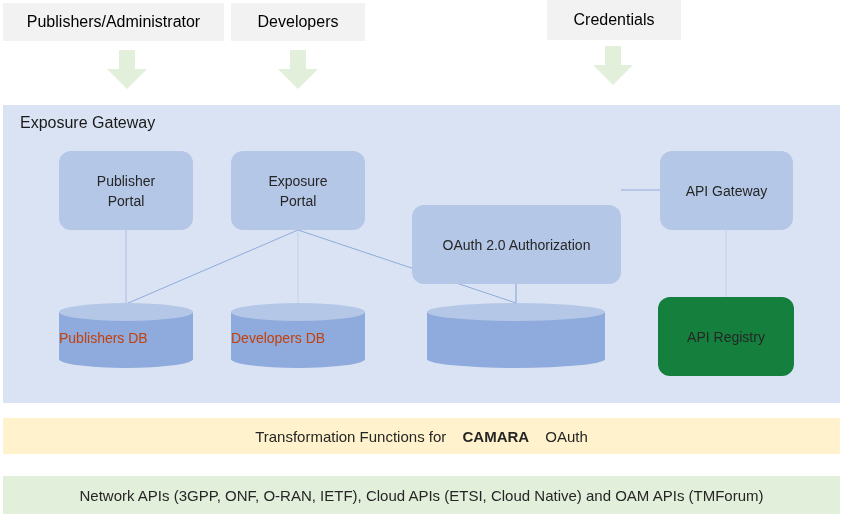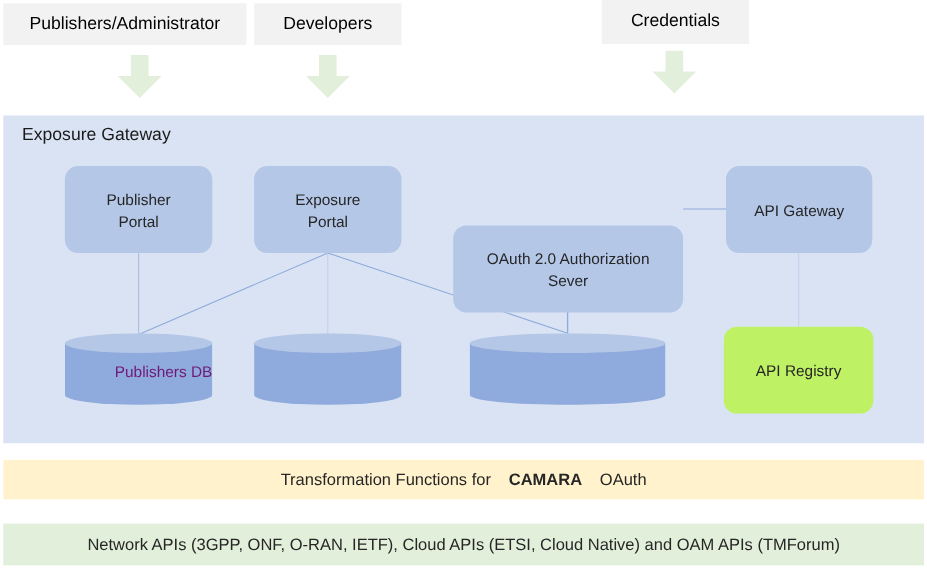--- a/index.html
+++ b/index.html
@@ -6,23 +6,23 @@
     body { width: 843px; height: 522px; position: relative; overflow: hidden;
            font-family: "Liberation Sans", "DejaVu Sans", sans-serif; color: #1f1f1f; }
     .actor { position: absolute; background: #f2f2f2; font-size: 16px; display: flex;
              align-items: center; justify-content: center; color: #000000; }
     .arrow { position: absolute; }
     .gateway { position: absolute; left: 3px; top: 105px; width: 837px; height: 298px; background: #dae3f3; }
     .gateway-title { position: absolute; left: 20px; top: 114px; font-size: 16px; color: #1a1a1a; }
     .node { position: absolute; background: #b4c7e7; border-radius: 12px; display: flex;
             align-items: center; justify-content: center; text-align: center; font-size: 14px;
             line-height: 20px; color: #262626; }
-    .node.dark { background: #bef264; }
+    .node.dark { background: #15803d; }
     .db { position: absolute; }
-    .db-label { position: absolute; left: 0; right: 0; text-align: right; font-size: 14px; color: #701a75; }
+    .db-label { position: absolute; left: 0; right: 0; text-align: left; font-size: 14px; color: #c2410c; }
     .db-sub { position: absolute; left: 0; right: 0; text-align: center; font-size: 9px; color: #333; }
     .band { position: absolute; left: 3px; width: 837px; display: flex; align-items: center;
             justify-content: center; font-size: 15px; color: #262626; }
     .band.yellow { top: 418px; height: 36px; background: #fff2cc; gap: 12px; }
     .band.green { top: 476px; height: 38px; background: #e2efda; }
     .band b { font-weight: bold; }
     svg.lines { position: absolute; left: 0; top: 0; }
   </style>
 </head>
 <body>
@@ -68,21 +68,20 @@
 </div>
 <div class="node" style="left:231px; top:151px; width:134px; height:79px;">
   <div>
     <div>Exposure</div>
     <div>Portal</div>
   </div>
 </div>
 <div class="node" style="left:412px; top:165px; width:209px; height:79px;margin-top:40px;">
   <div>
     <div>OAuth 2.0 Authorization</div>
-    <div>Sever</div>
   </div>
 </div>
 <div class="node" style="left:660px; top:151px; width:133px; height:79px;">
   <span>API Gateway</span>
 </div>
 <div class="node dark" style="left:658px; top:297px; width:136px; height:79px;">
   <span>API Registry</span>
 </div>
 
 <div class="db" style="left:59px; top:303px; width:134px; height:67px;">
@@ -90,20 +89,21 @@
     <path d="M0,9 L0,56 A67,9 0 0 0 134,56 L134,9 Z" fill="#8faadc"></path>
     <ellipse cx="67" cy="9" rx="67" ry="9" fill="#b4c7e7"></ellipse>
   </svg>
   <div class="db-label" style="top:27px;">Publishers DB</div>
 </div>
 <div class="db" style="left:231px; top:303px; width:134px; height:67px;">
   <svg width="134" height="67" viewBox="0 0 134 67" style="position:absolute;left:0;top:0;">
     <path d="M0,9 L0,56 A67,9 0 0 0 134,56 L134,9 Z" fill="#8faadc"></path>
     <ellipse cx="67" cy="9" rx="67" ry="9" fill="#b4c7e7"></ellipse>
   </svg>
+  <div class="db-label" style="top:27px;">Developers DB</div>
 </div>
 <div class="db" style="left:427px; top:303px; width:178px; height:67px;">
   <svg width="178" height="67" viewBox="0 0 178 67" style="position:absolute;left:0;top:0;">
     <path d="M0,9 L0,56 A89,9 0 0 0 178,56 L178,9 Z" fill="#8faadc"></path>
     <ellipse cx="89" cy="9" rx="89" ry="9" fill="#b4c7e7"></ellipse>
   </svg>
 </div>
 
 <div class="band yellow">
   <span style="white-space:pre;">Transformation Functions for </span>

